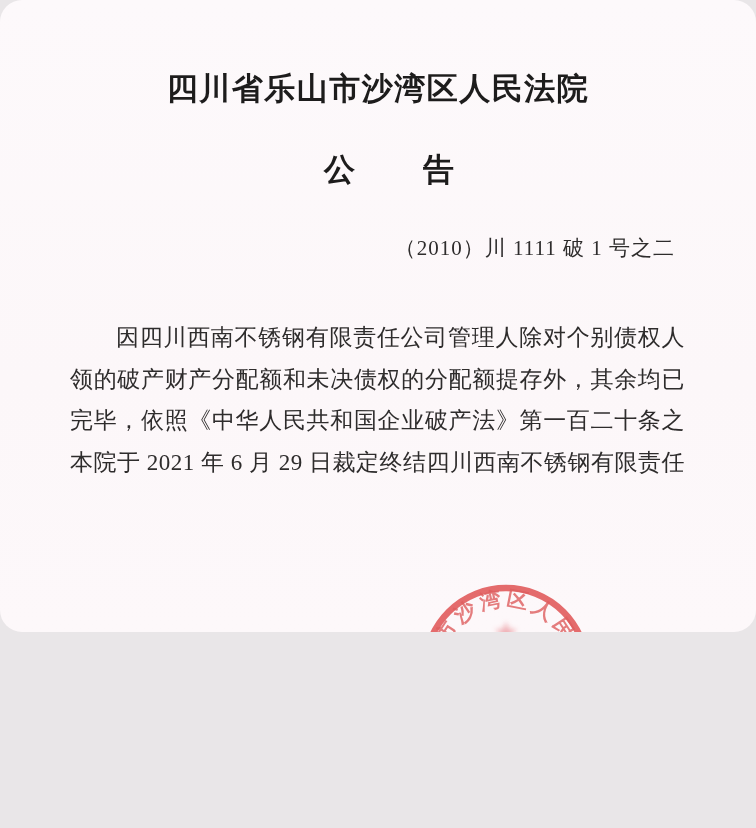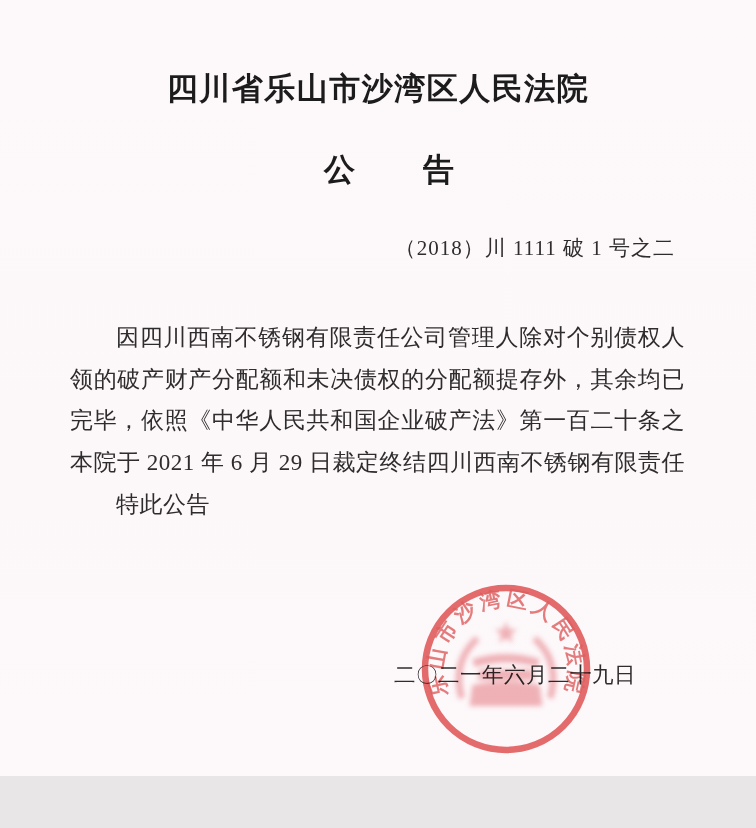--- a/index.html
+++ b/index.html
@@ -3,24 +3,25 @@
 <meta charset="utf-8">
 <style>
   html, body { margin: 0; padding: 0; }
   body {
     width: 756px; height: 828px;
     font-family: "Liberation Serif", "DejaVu Serif", serif;
     background: #e9e6e8;
   }
   .page {
     position: relative;
-    width: 756px; height: 776px;
+    width: 756px; height: 632px;
     overflow: hidden;
     background: linear-gradient(180deg, #fdf9fb 0%, #fcf7f9 60%, #fdf8fa 100%);
     color: #2e2c2c;
+    border-radius: 22px;
   }
   .court-name {
     position: absolute; top: 68px; left: 0; right: 0;
     margin: 0;
     text-align: center;
     font-size: 31px; font-weight: 700;
     letter-spacing: 1.5px;
     color: #1d1c1c;
   }
   .doc-title {
@@ -67,28 +68,27 @@
 </style>
 </head>
 <body>
 
 <div class="page">
 
   <h1 class="court-name">四川省乐山市沙湾区人民法院</h1>
 
   <h2 class="doc-title">公　　告</h2>
 
-  <div class="case-number">（2018）川 1111 破 1 号之二</div>
+  <div class="case-number">（2010）川 1111 破 1 号之二</div>
 
   <div class="doc-body">
     <p class="ln fill indent">因四川西南不锈钢有限责任公司管理人除对个别债权人未受</p>
     <p class="ln fill">领的破产财产分配额和未决债权的分配额提存外，其余均已执行</p>
     <p class="ln fill">完毕，依照《中华人民共和国企业破产法》第一百二十条之规定，</p>
     <p class="ln fill">本院于 2021 年 6 月 29 日裁定终结四川西南不锈钢有限责任公司</p>
-    <p class="ln indent">特此公告</p>
   </div>
 
   <div class="date-line">二〇二一年六月二十九日</div>
 
   <div class="seal">
     <svg width="200" height="200" viewBox="-100 -100 200 200">
       <defs>
         <path id="sealArc" d="M -57.1,26.6 A 63,63 0 1 1 57.1,26.6" fill="none"></path>
         <filter id="b1" x="-20%" y="-20%" width="140%" height="140%">
           <feGaussianBlur stdDeviation="0.7"></feGaussianBlur>

